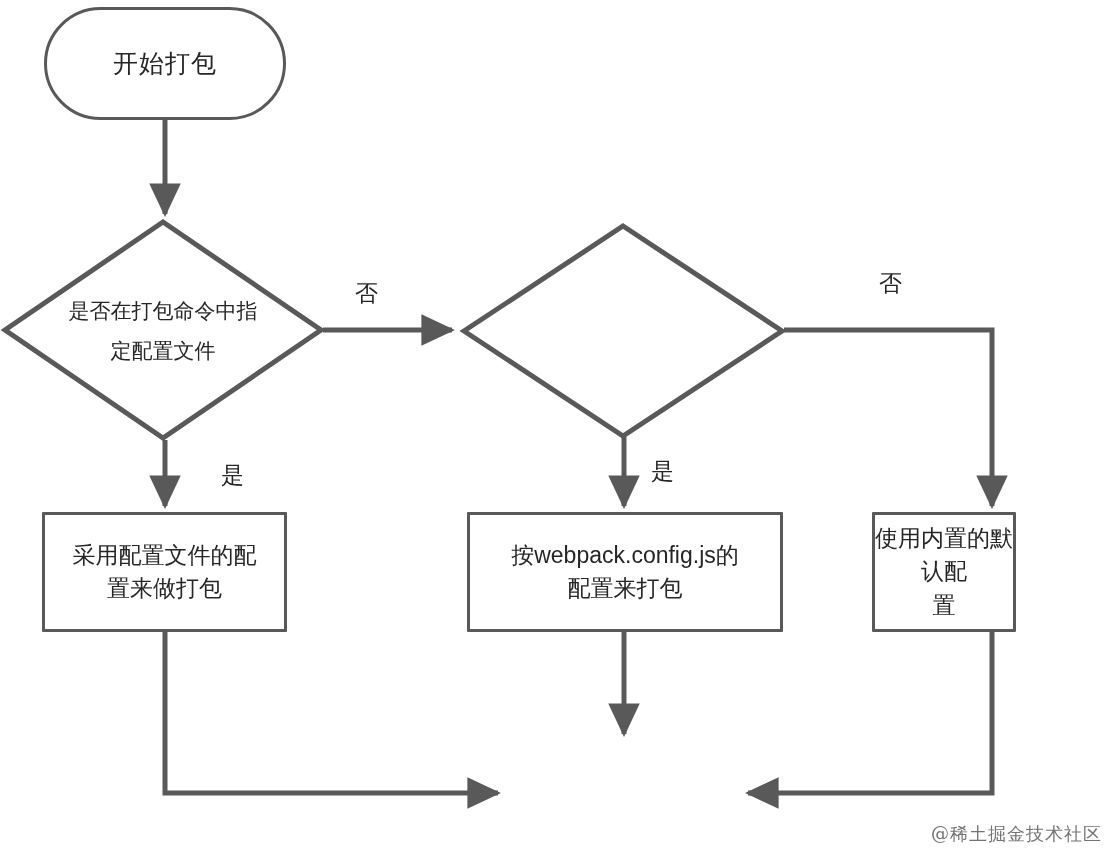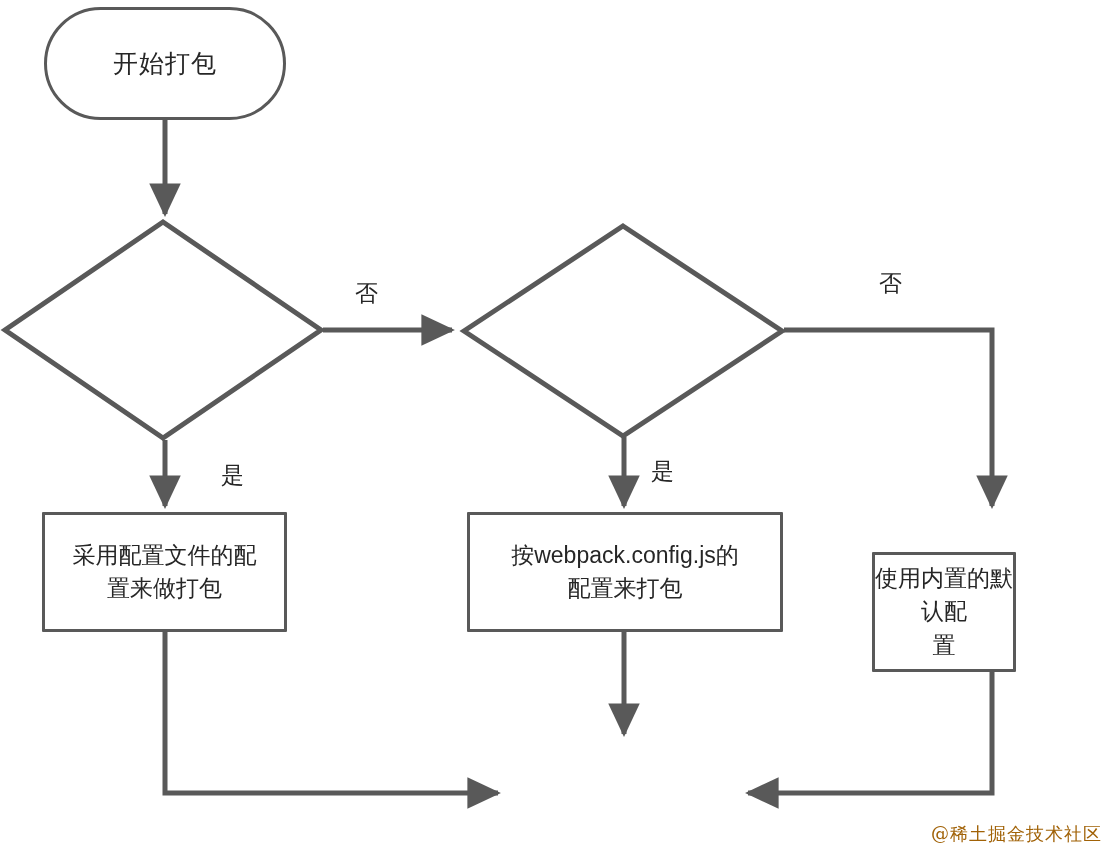--- a/index.html
+++ b/index.html
@@ -83,21 +83,21 @@
     line-height: 1;
     white-space: nowrap;
   }
 
   
   #watermark {
     position: absolute;
     right: 14px;
     bottom: 10px;
     font-size: 18px;
-    color: #a16207;
+    color: #737373;
     font-family: "DejaVu Serif", "Liberation Serif", serif;
     letter-spacing: 1px;
     white-space: nowrap;
     user-select: none;
   }
 </style>
 </head>
 <body>
 
 <div id="canvas">
@@ -131,33 +131,37 @@
     <g fill="#ffffff" stroke="#595959" stroke-width="5" stroke-linejoin="miter">
       <polygon points="163,222 321,330 163,438 5,330"></polygon>
       <polygon points="623,226 782,331 623,436 464,331"></polygon>
     </g>
   </svg>
 
   <div class="node terminator" style="left:44px; top:7px; width:242px; height:113px;">
     <span class="label">开始打包</span>
   </div>
 
+  <div class="node decision" style="left:23px; top:282px; width:280px; height:98px;">
+    <span class="label">是否在打包命令中指
+定配置文件</span>
+  </div>
 
 
   <div class="node process" style="left:42px; top:512px; width:245px; height:120px;">
     <span class="label">采用配置文件的配
 置来做打包</span>
   </div>
 
   <div class="node process" style="left:467px; top:512px; width:316px; height:120px;">
     <span class="label">按webpack.config.js的
 配置来打包</span>
   </div>
 
-  <div class="node process" style="left:872px; top:512px; width:144px; height:120px;margin-top:40px;">
+  <div class="node process" style="left:872px; top:512px; width:144px; height:120px;">
     <span class="label">使用内置的默认配
 置</span>
   </div>
 
 
   <div class="edge-label" style="left:355px; top:282px;">否</div>
 
   <div class="edge-label" style="left:879px; top:272px;">否</div>
 
   <div class="edge-label" style="left:221px; top:464px;">是</div>

